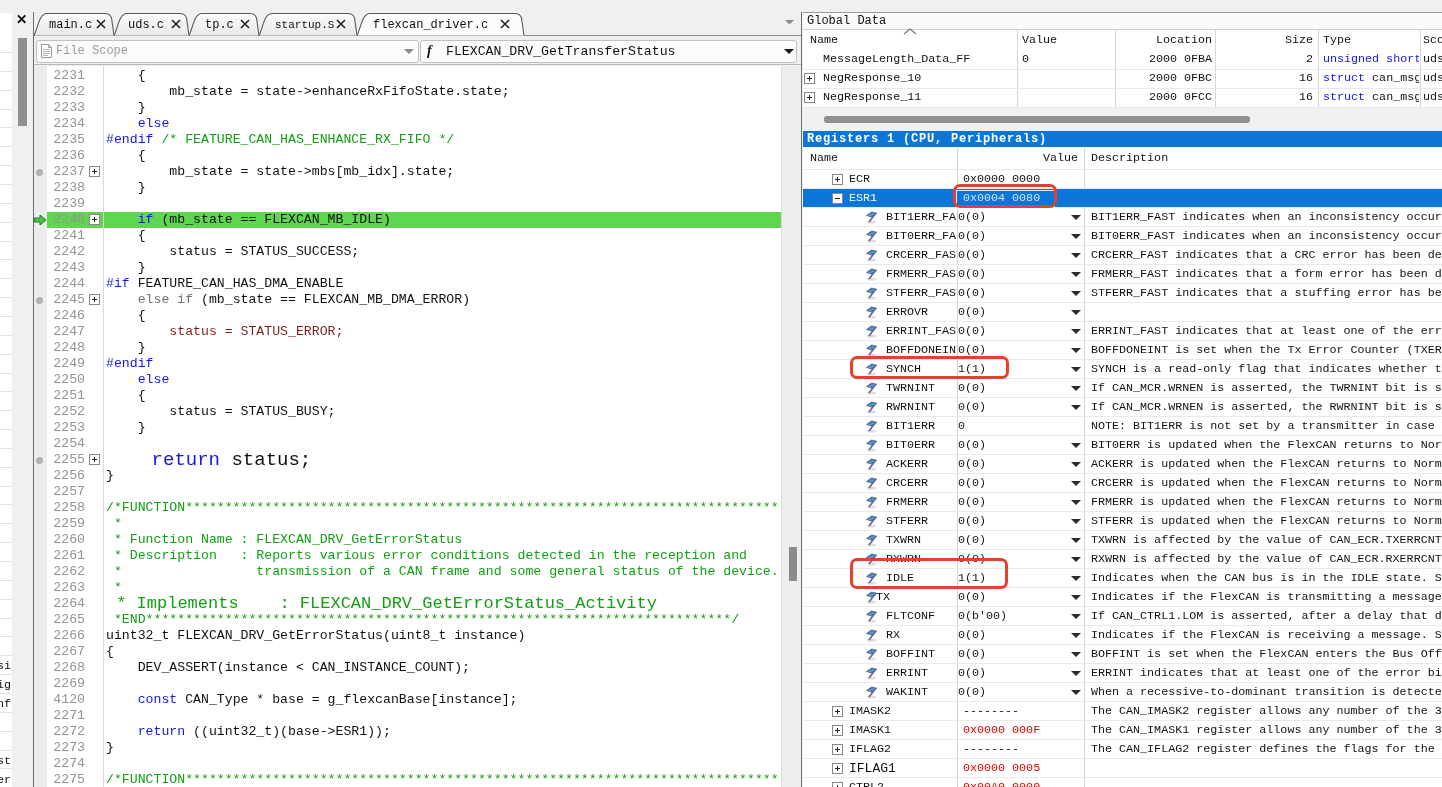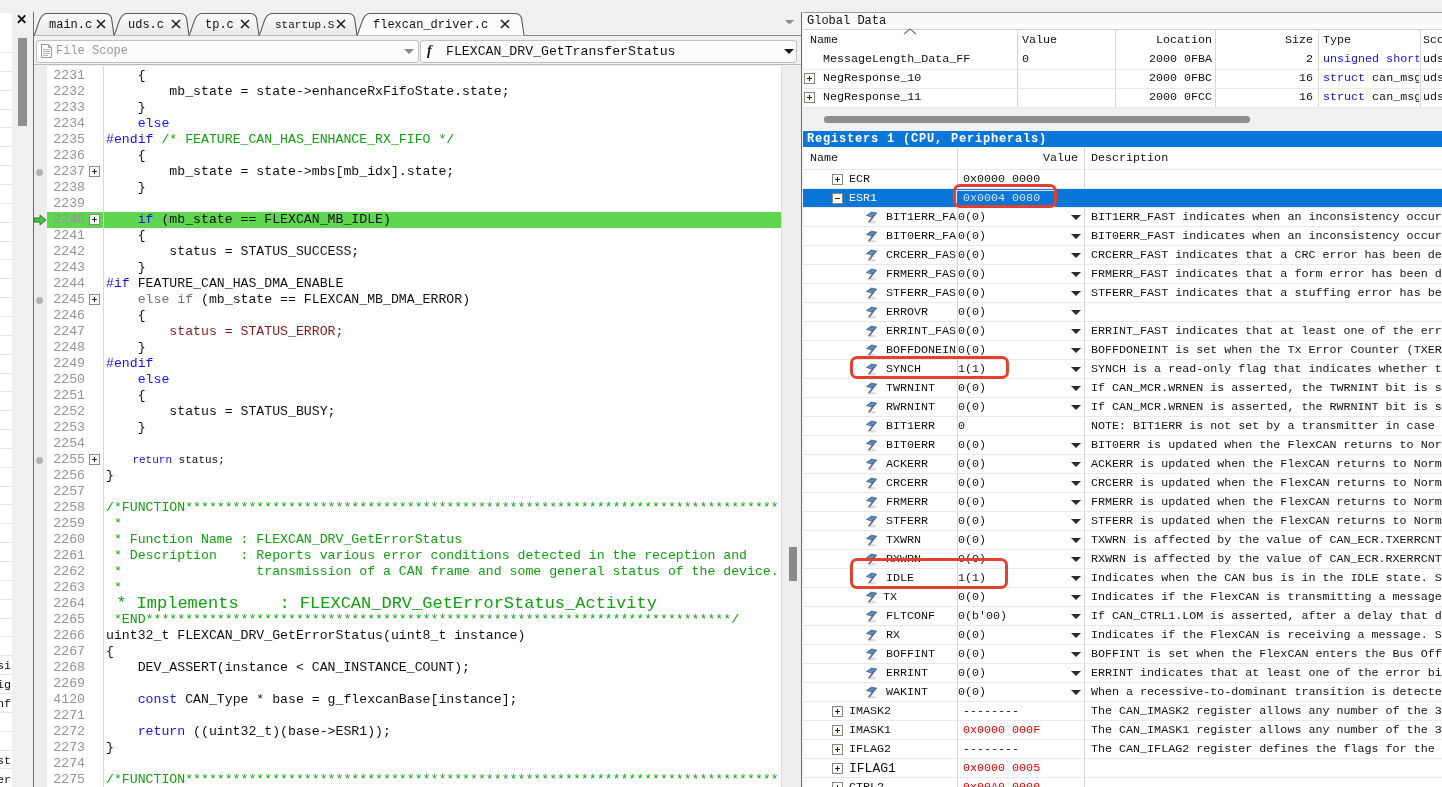--- a/index.html
+++ b/index.html
@@ -172,21 +172,21 @@
 <div class="abs clip" style="left:106px;top:276px;width:675px;height:16px;line-height:16px;font-size:13.2px;letter-spacing:0px"><span style="color:#1515e8">#if</span><span style="color:#111"> FEATURE_CAN_HAS_DMA_ENABLE</span></div>
 <div class="abs clip" style="left:106px;top:292px;width:675px;height:16px;line-height:16px;font-size:13.2px;letter-spacing:0px"><span style="color:#111">    </span><span style="color:#737373">else if</span><span style="color:#111"> (mb_state == FLEXCAN_MB_DMA_ERROR)</span></div>
 <div class="abs clip" style="left:106px;top:308px;width:675px;height:16px;line-height:16px;font-size:13.2px;letter-spacing:0px"><span style="color:#111">    {</span></div>
 <div class="abs clip" style="left:106px;top:324px;width:675px;height:16px;line-height:16px;font-size:13.2px;letter-spacing:0px"><span style="color:#7f1d1d">        status = STATUS_ERROR;</span></div>
 <div class="abs clip" style="left:106px;top:340px;width:675px;height:16px;line-height:16px;font-size:13.2px;letter-spacing:0px"><span style="color:#111">    }</span></div>
 <div class="abs clip" style="left:106px;top:356px;width:675px;height:16px;line-height:16px;font-size:13.2px;letter-spacing:0px"><span style="color:#1515e8">#endif</span></div>
 <div class="abs clip" style="left:106px;top:372px;width:675px;height:16px;line-height:16px;font-size:13.2px;letter-spacing:0px"><span style="color:#111">    </span><span style="color:#1515e8">else</span></div>
 <div class="abs clip" style="left:106px;top:388px;width:675px;height:16px;line-height:16px;font-size:13.2px;letter-spacing:0px"><span style="color:#111">    {</span></div>
 <div class="abs clip" style="left:106px;top:404px;width:675px;height:16px;line-height:16px;font-size:13.2px;letter-spacing:0px"><span style="color:#111">        status = STATUS_BUSY;</span></div>
 <div class="abs clip" style="left:106px;top:420px;width:675px;height:16px;line-height:16px;font-size:13.2px;letter-spacing:0px"><span style="color:#111">    }</span></div>
-<div class="abs clip" style="left:106px;top:452px;width:675px;height:16px;line-height:16px;font-size:11px;letter-spacing:0px"><span style="color:#111">    </span><span style="color:#1515e8">return</span><span style="color:#111"> status;</span></div>
+<div class="abs clip" style="left:106px;top:452px;width:675px;height:16px;line-height:16px;font-size:19px;letter-spacing:0px"><span style="color:#111">    </span><span style="color:#1515e8">return</span><span style="color:#111"> status;</span></div>
 <div class="abs clip" style="left:106px;top:468px;width:675px;height:16px;line-height:16px;font-size:13.2px;letter-spacing:0px"><span style="color:#111">}</span></div>
 <div class="abs clip" style="left:106px;top:500px;width:675px;height:16px;line-height:16px;font-size:13.2px;letter-spacing:0px"><span style="color:#12a012">/*FUNCTION***************************************************************************</span></div>
 <div class="abs clip" style="left:106px;top:516px;width:675px;height:16px;line-height:16px;font-size:13.2px;letter-spacing:0px"><span style="color:#12a012"> *</span></div>
 <div class="abs clip" style="left:106px;top:532px;width:675px;height:16px;line-height:16px;font-size:13.2px;letter-spacing:0px"><span style="color:#12a012"> * Function Name : FLEXCAN_DRV_GetErrorStatus</span></div>
 <div class="abs clip" style="left:106px;top:548px;width:675px;height:16px;line-height:16px;font-size:13.2px;letter-spacing:0px"><span style="color:#12a012"> * Description   : Reports various error conditions detected in the reception and</span></div>
 <div class="abs clip" style="left:106px;top:564px;width:675px;height:16px;line-height:16px;font-size:13.2px;letter-spacing:0px"><span style="color:#12a012"> *                 transmission of a CAN frame and some general status of the device.</span></div>
 <div class="abs clip" style="left:106px;top:580px;width:675px;height:16px;line-height:16px;font-size:13.2px;letter-spacing:0px"><span style="color:#12a012"> *</span></div>
 <div class="abs clip" style="left:106px;top:596px;width:675px;height:16px;line-height:16px;font-size:17px;letter-spacing:0px"><span style="color:#12a012"> * Implements    : FLEXCAN_DRV_GetErrorStatus_Activity</span></div>
 <div class="abs clip" style="left:106px;top:612px;width:675px;height:16px;line-height:16px;font-size:13.2px;letter-spacing:0px"><span style="color:#12a012"> *END**************************************************************************/</span></div>
 <div class="abs clip" style="left:106px;top:628px;width:675px;height:16px;line-height:16px;font-size:13.2px;letter-spacing:0px"><span style="color:#111">uint32_t FLEXCAN_DRV_GetErrorStatus(uint8_t instance)</span></div>
@@ -549,21 +549,21 @@
     <div class="dsc" style="left:288px">Indicates when the CAN bus is in the IDLE state. See the t</div>
   </div>
 <div class="rline" style="top:587px"></div>
 <div class="row" style="top:588px">
     <div class="bic"><svg width="12" height="13" viewBox="0 0 12 13">
 <ellipse cx="5.5" cy="11" rx="4.5" ry="1.6" fill="#dcdcdc"></ellipse>
 <path d="M9.5,2.5 L3,11" stroke="#6c5fa0" stroke-width="1.7"></path>
 <path d="M0.5,4.5 L5.5,1 L10.8,2.2 L5.5,6 z" fill="#4d7cae" stroke="#2f5e8f" stroke-width="0.7"></path>
 <path d="M2.5,4.8 L8.5,3" stroke="#7fa8cc" stroke-width="0.8"></path>
 </svg></div>
-    <div class="nm" style="left:80px;width:71px">TX</div>
+    <div class="nm" style="left:73px;width:71px">TX</div>
     <div class="vl" style="left:155px">0(0)</div>
     <div class="drp"></div>
     <div class="dsc" style="left:288px">Indicates if the FlexCAN is transmitting a message. See th</div>
   </div>
 <div class="rline" style="top:606px"></div>
 <div class="row" style="top:607px">
     <div class="bic"><svg width="12" height="13" viewBox="0 0 12 13">
 <ellipse cx="5.5" cy="11" rx="4.5" ry="1.6" fill="#dcdcdc"></ellipse>
 <path d="M9.5,2.5 L3,11" stroke="#6c5fa0" stroke-width="1.7"></path>
 <path d="M0.5,4.5 L5.5,1 L10.8,2.2 L5.5,6 z" fill="#4d7cae" stroke="#2f5e8f" stroke-width="0.7"></path>

